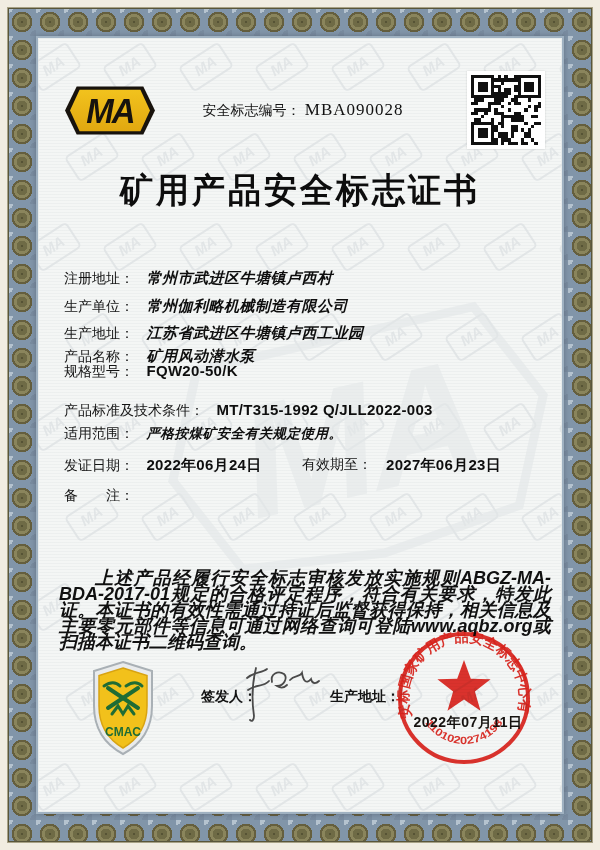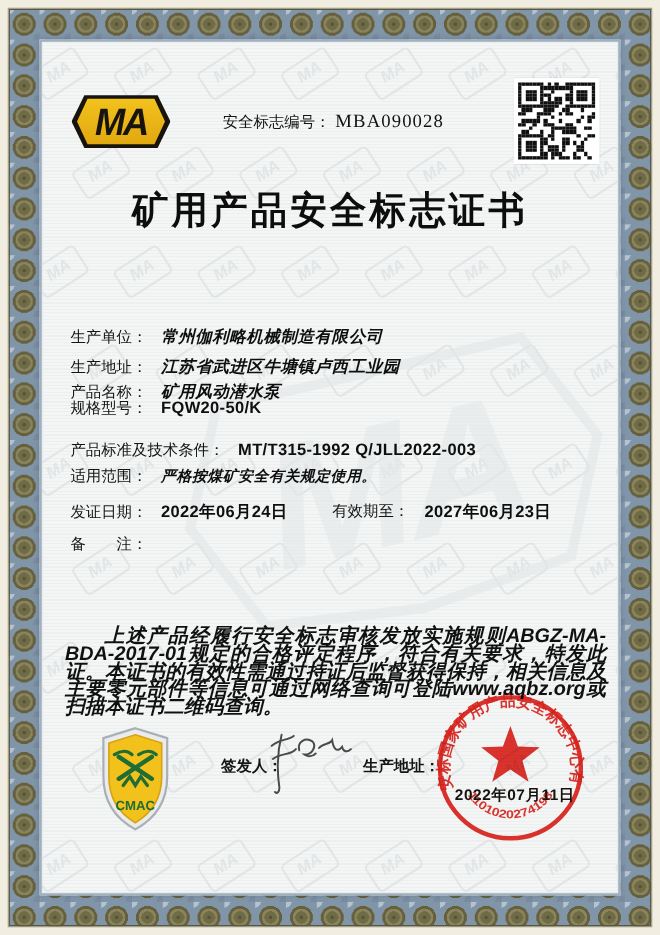--- a/index.html
+++ b/index.html
@@ -602,20 +602,24 @@
           <div class="on"></div>
           <div></div>
           <div></div>
           <div class="on"></div>
           <div></div>
         </div>
     </div>
 
     <div id="title" class="abs layer">矿用产品安全标志证书</div>
 
+    <div class="abs layer row" style="top:231px">
+      <span class="lbl">注册地址：</span>
+      <span class="val-cal">常州市武进区牛塘镇卢西村</span>
+    </div>
     <div class="abs layer row" style="top:259px">
       <span class="lbl">生产单位：</span>
       <span class="val-cal">常州伽利略机械制造有限公司</span>
     </div>
     <div class="abs layer row" style="top:286px">
       <span class="lbl">生产地址：</span>
       <span class="val-cal">江苏省武进区牛塘镇卢西工业园</span>
     </div>
     <div class="abs layer row" style="top:309px">
       <span class="lbl">产品名称：</span>

